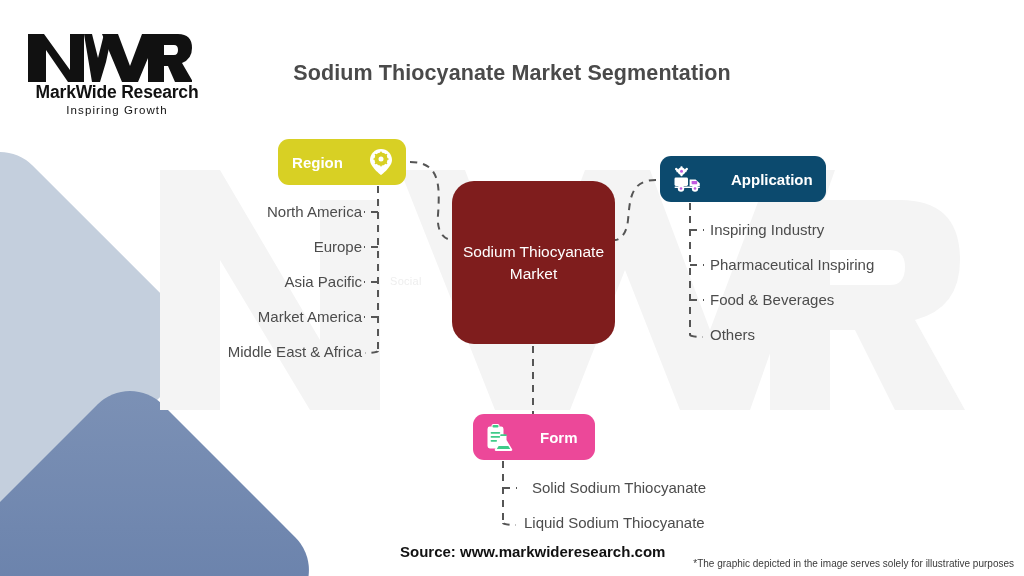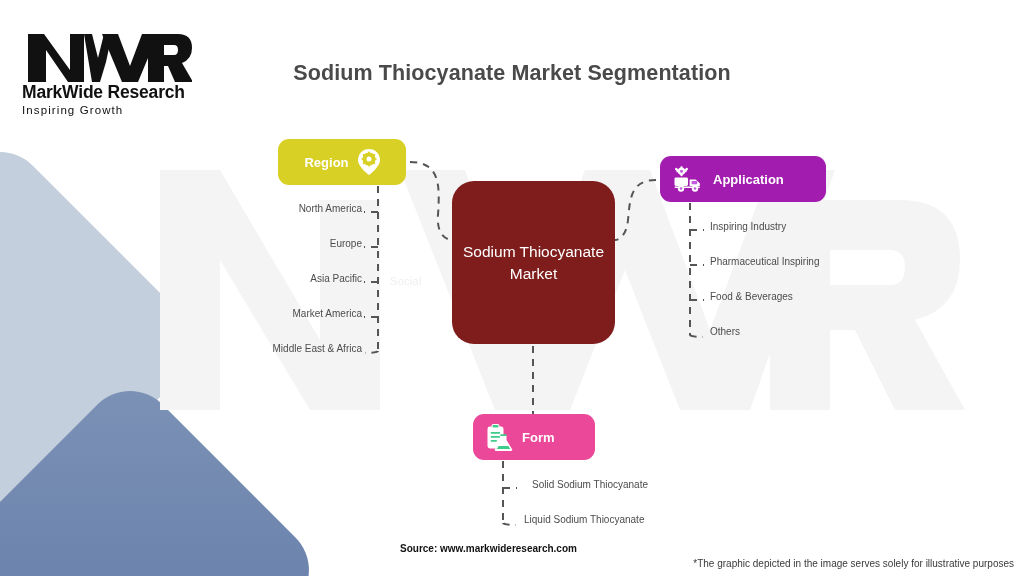--- a/index.html
+++ b/index.html
@@ -62,21 +62,21 @@
     font-family: "Liberation Sans", sans-serif;
   }
 
   
   .logo {
     position: absolute;
     left: 22px;
     top: 28px;
     width: 190px;
     height: 90px;
-    text-align: left;
+    text-align: center;
   }
   .logo-mark { display:block; }
   .logo-name {
     font-size: 17.5px;
     font-weight: bold;
     color: #111111;
     letter-spacing: -0.2px;
     margin-top: -4px;
   }
   .logo-tag {
@@ -130,67 +130,67 @@
   }
 
   
   .pill {
     position: absolute;
     display: flex;
     align-items: center;
     height: 46px;
     border-radius: 11px;
     color: #ffffff;
-    font-size: 13px;
+    font-size: 15px;
     font-weight: bold;
     box-sizing: border-box;
     padding: 0 14px;
-    gap: 9px;
+    gap: 27px;
   }
   .pill-region {
     left: 278px;
     top: 139px;
     width: 128px;
     background: #d8d024;
     justify-content: center;
   }
   .pill-application {
     left: 660px;
     top: 156px;
     width: 166px;
-    background: #a21caf;
+    background: #0c4a6e;
   }
   .pill-form {
     left: 473px;
     top: 414px;
     width: 122px;
     background: #ec4899;
   }
   .pill-icon {
     display: flex;
     align-items: center;
     justify-content: center;
     flex: 0 0 auto;
   }
 
   
   .leaf {
     position: absolute;
-    font-size: 10px;
+    font-size: 15px;
     color: #4c4c4c;
     white-space: nowrap;
   }
   .leaf-right-align { text-align: right; }
 
   
   .source {
     position: absolute;
     left: 400px;
     top: 543px;
-    font-size: 10px;
+    font-size: 15px;
     font-weight: bold;
     color: #111111;
   }
   .disclaimer {
     position: absolute;
     right: 10px;
     top: 558px;
     font-size: 10px;
     color: #3a3a3a;
   }

